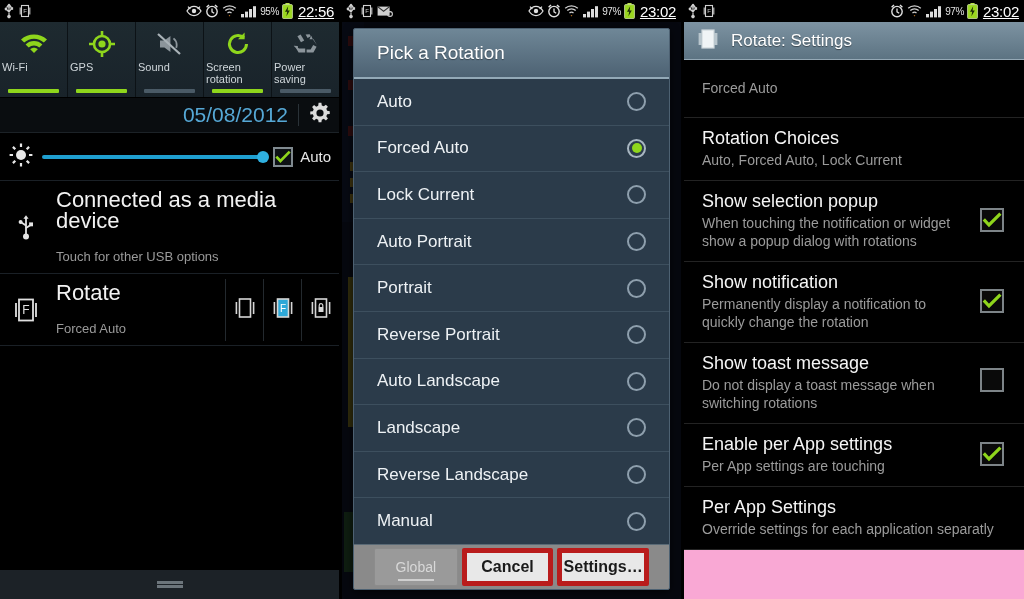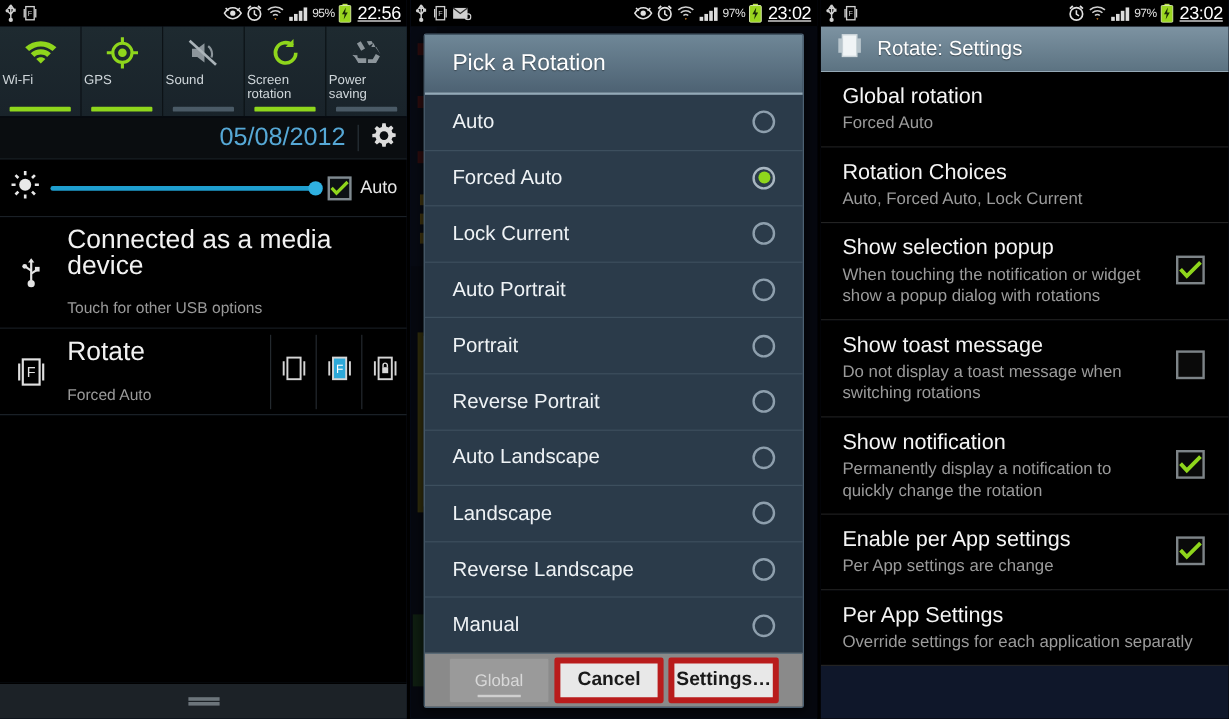--- a/index.html
+++ b/index.html
@@ -3,21 +3,21 @@
 <meta charset="utf-8">
 <style>
   * { box-sizing: border-box; margin: 0; padding: 0; }
   html, body {
     width: 1024px; height: 599px;
     background: #000;
     font-family: "Liberation Sans", sans-serif;
     overflow: hidden;
   }
   .screens { display: flex; width: 1024px; height: 599px; }
-  .panel { position: relative; height: 599px; overflow: hidden; background: #0f172a; }
+  .panel { position: relative; height: 599px; overflow: hidden; background: #f9a8d4; }
   .panel-1 { width: 341px; }
   .panel-2 { width: 341px; }
   .panel-3 { width: 342px; }
   .panel-sep { width: 3px; height: 599px; background: #000; flex: 0 0 3px; }
 
   
   .statusbar {
     height: 22px; background: #000; display: flex; align-items: center;
     padding: 0 5px 0 3px; color: #d8d8d8; font-size: 13px; position: relative; z-index: 40;
   }
@@ -615,21 +615,20 @@
             <rect x="19" y="7" width="3.4" height="12" fill="#b9c6cd"></rect>
           </svg>
       </span>
       <span class="t-label">Rotate: Settings</span>
     </div>
 
     <div>
 
       <div class="pref">
         <div class="p-txt">
-          <div class="p-title">Global rotation</div>
           <div class="p-sum">Forced Auto</div>
         </div>
       </div>
 
       <div class="pref">
         <div class="p-txt">
           <div class="p-title">Rotation Choices</div>
           <div class="p-sum">Auto, Forced Auto, Lock Current</div>
         </div>
       </div>
@@ -643,46 +642,46 @@
           <span class="chk3">
             <svg width="20" height="16" viewBox="0 0 20 16">
                 <path d="M1.8 7.4l5.2 5.6L18.4 1.6" stroke="#8fd61c" stroke-width="3.2" fill="none"></path>
               </svg>
           </span>
         </span>
       </div>
 
       <div class="pref">
         <div class="p-txt">
-          <div class="p-title">Show toast message</div>
-          <div class="p-sum">Do not display a toast message when switching rotations</div>
-        </div>
-        <span class="p-chk">
-          <span class="chk3"></span>
-        </span>
-      </div>
-
-      <div class="pref">
-        <div class="p-txt">
           <div class="p-title">Show notification</div>
           <div class="p-sum">Permanently display a notification to quickly change the rotation</div>
         </div>
         <span class="p-chk">
           <span class="chk3">
             <svg width="20" height="16" viewBox="0 0 20 16">
                 <path d="M1.8 7.4l5.2 5.6L18.4 1.6" stroke="#8fd61c" stroke-width="3.2" fill="none"></path>
               </svg>
           </span>
         </span>
       </div>
 
       <div class="pref">
         <div class="p-txt">
+          <div class="p-title">Show toast message</div>
+          <div class="p-sum">Do not display a toast message when switching rotations</div>
+        </div>
+        <span class="p-chk">
+          <span class="chk3"></span>
+        </span>
+      </div>
+
+      <div class="pref">
+        <div class="p-txt">
           <div class="p-title">Enable per App settings</div>
-          <div class="p-sum">Per App settings are change</div>
+          <div class="p-sum">Per App settings are touching</div>
         </div>
         <span class="p-chk">
           <span class="chk3">
             <svg width="20" height="16" viewBox="0 0 20 16">
                 <path d="M1.8 7.4l5.2 5.6L18.4 1.6" stroke="#8fd61c" stroke-width="3.2" fill="none"></path>
               </svg>
           </span>
         </span>
       </div>
 

